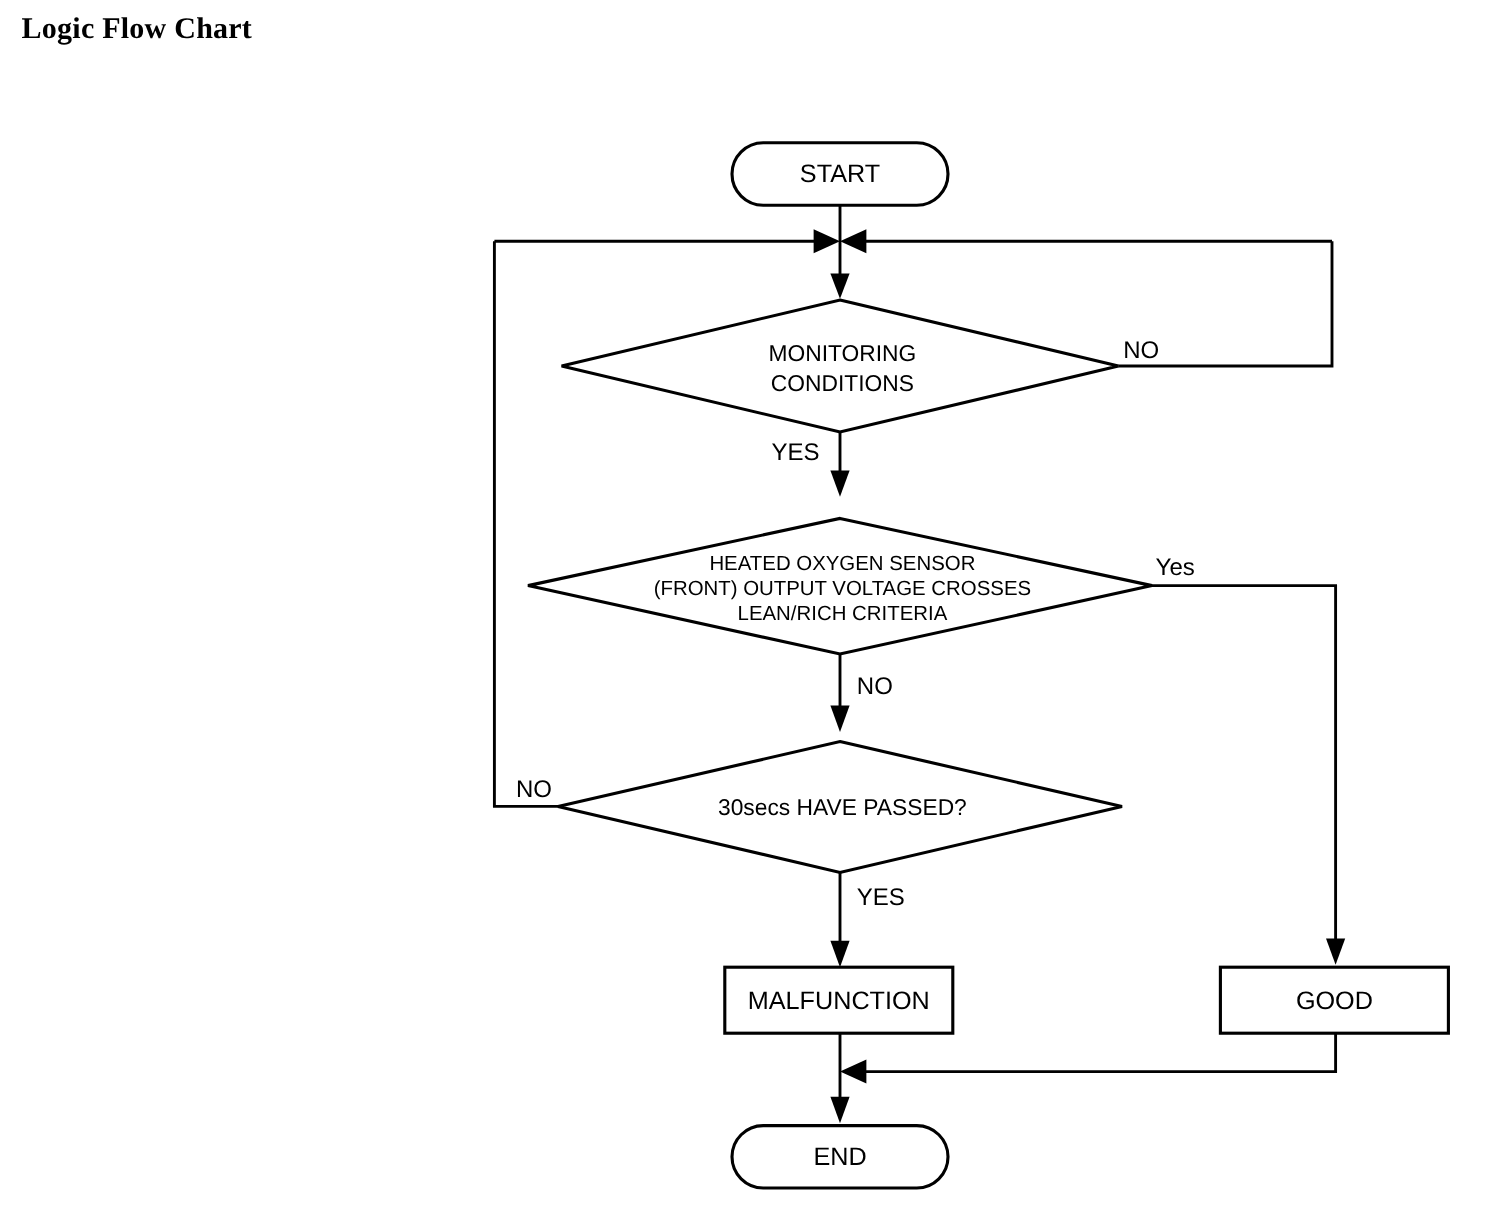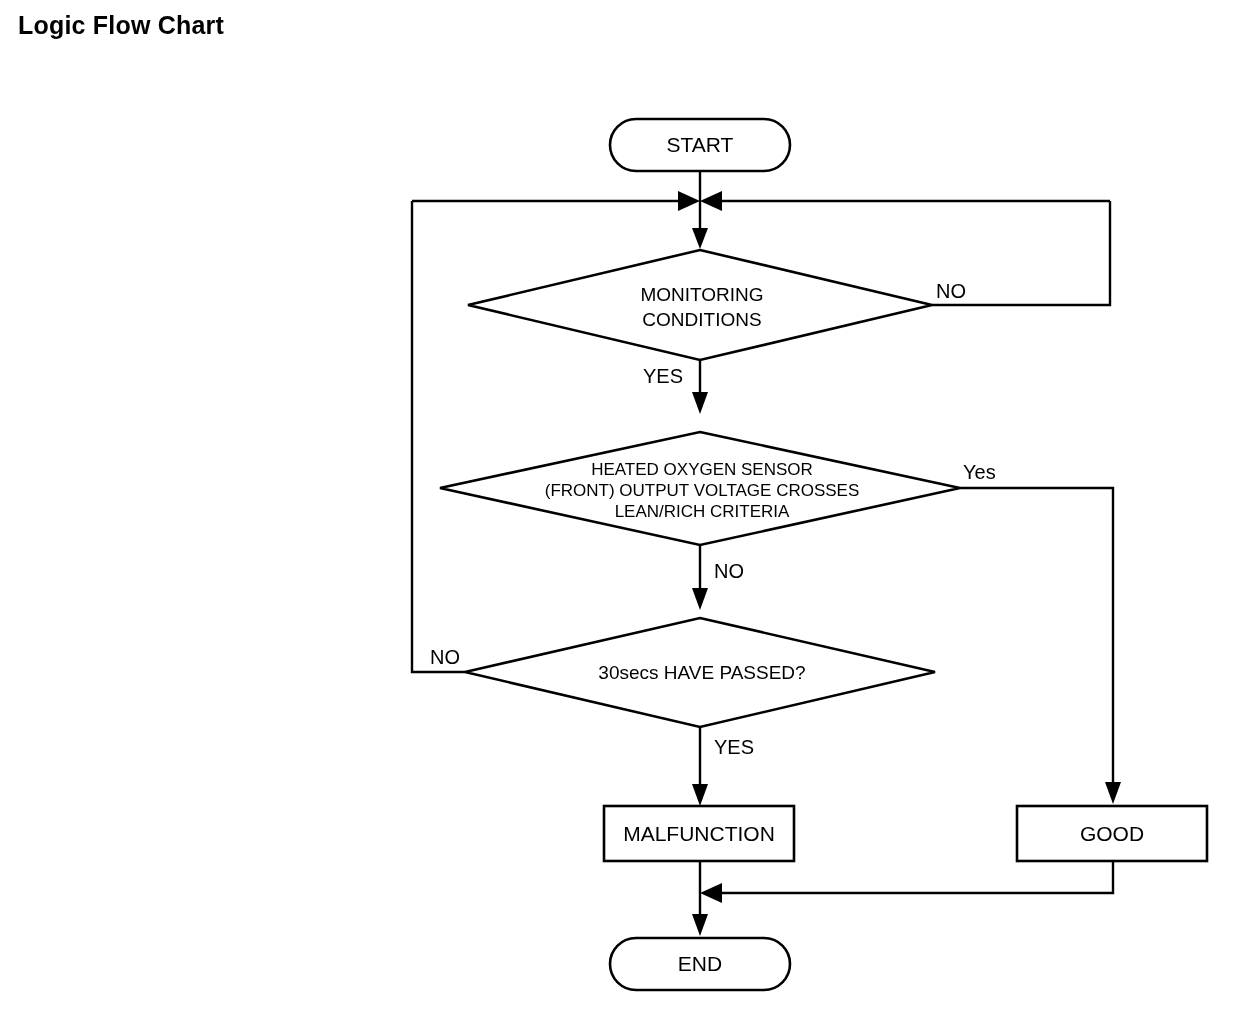--- a/index.html
+++ b/index.html
@@ -16,20 +16,21 @@
     overflow: hidden;
   }
   #page-title {
     position: absolute;
     left: 18px;
     top: 11px;
     font-size: 25px;
     font-weight: bold;
     letter-spacing: 0.2px;
     white-space: nowrap;
+    font-family: Liberation Serif, serif;
   }
   #flow-canvas {
     position: absolute;
     left: 0;
     top: 0;
     width: 1248px;
     height: 1010px;
   }
   .node-label {
     font-family: "Liberation Sans", sans-serif;

